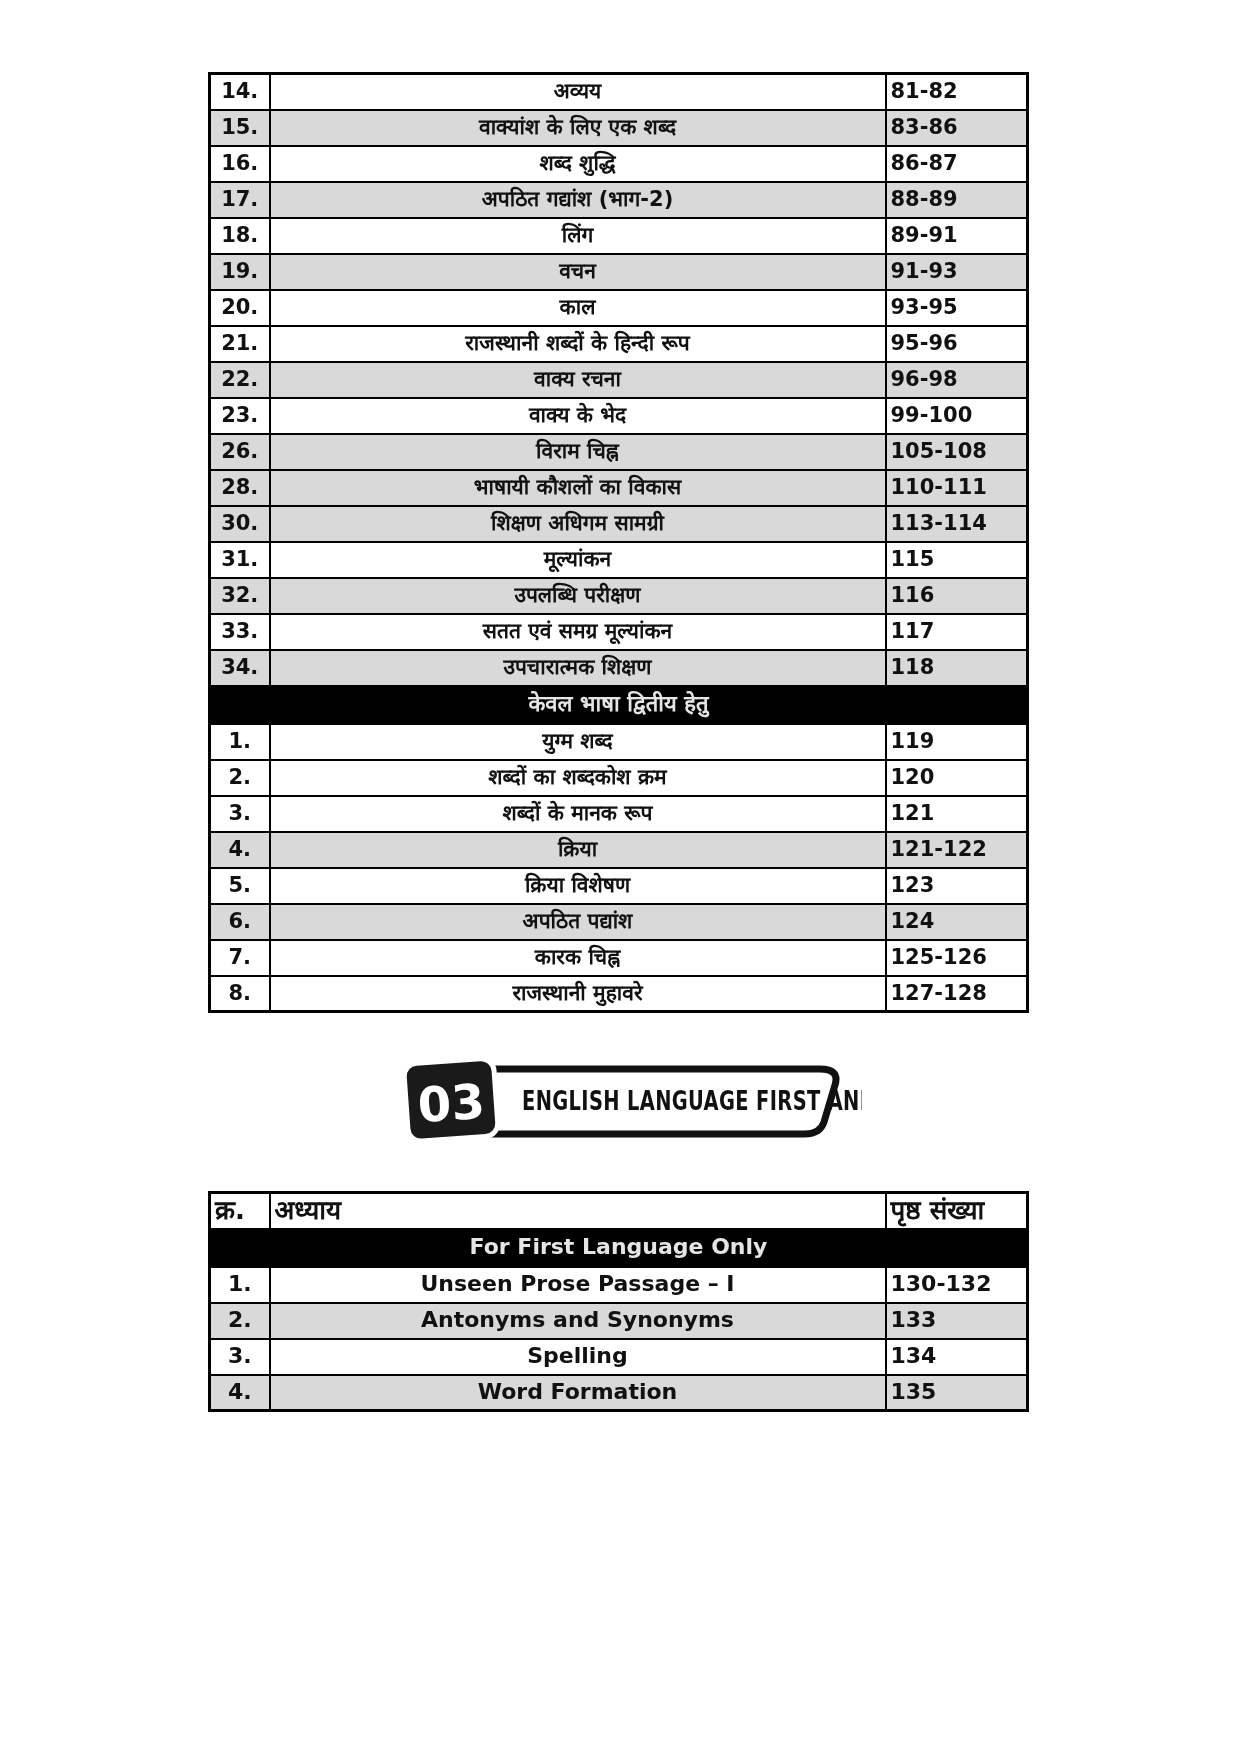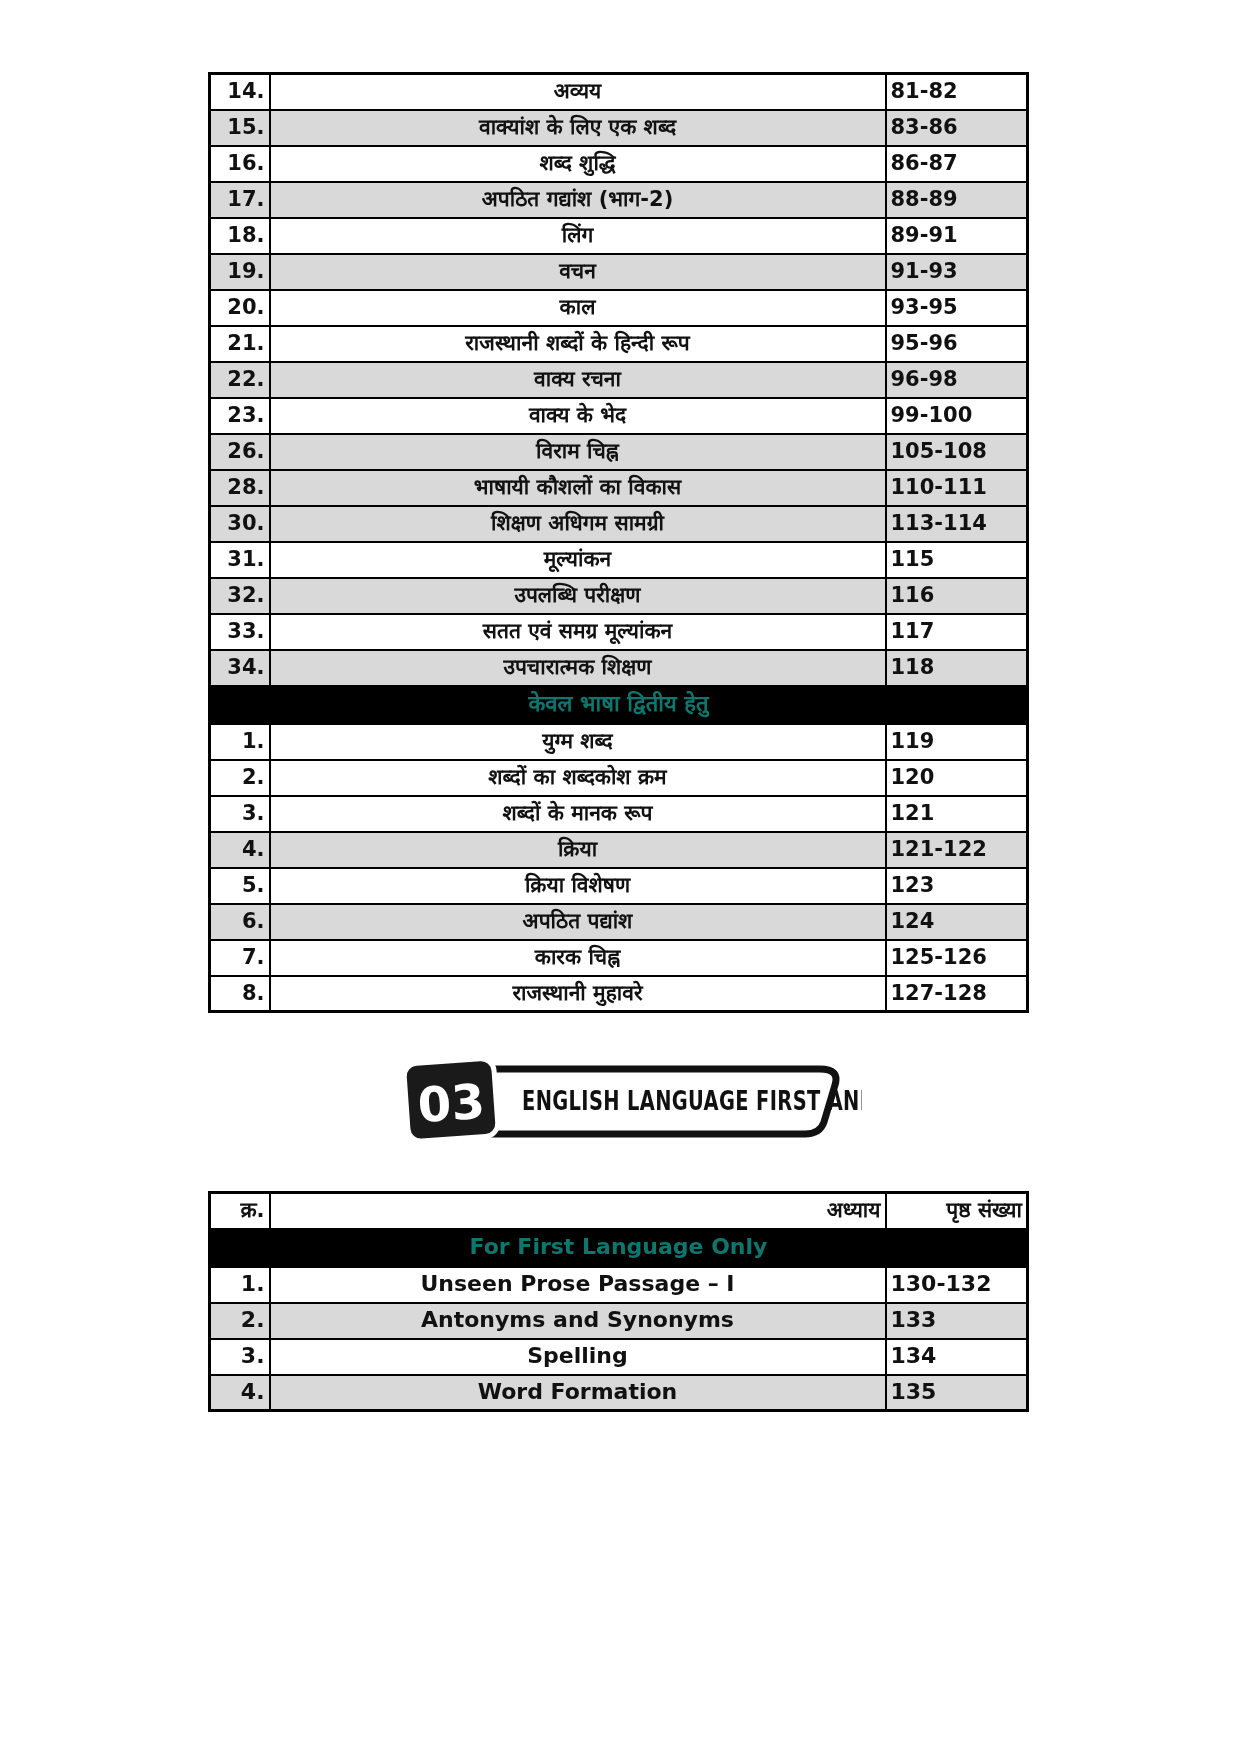--- a/index.html
+++ b/index.html
@@ -31,37 +31,37 @@
     border: 2px solid #000000;
     height: 36px;
     vertical-align: middle;
     font-size: 21px;
     line-height: 1.1;
     padding: 2px 4px;
   }
   .col-serial  { width: 60px; }
   .col-title   { width: 616px; }
   .col-pages   { width: 142px; }
-  td.serial-cell { text-align: right; }
+  td.serial-cell { text-align: center; }
   td.title-cell  { text-align: center; padding-left: 16px; }
   td.pages-cell  { text-align: left; }
   tr.shaded td { background: #d9d9d9; }
   tr.banner-row td {
     background: #000000;
-    color: #0f766e;
+    color: #e5e5e5;
     text-align: center;
     font-size: 22px;
     height: 38px;
     border-left: 3px solid #000;
     border-right: 3px solid #000;
   }
   table.english th {
-    text-align: right;
+    text-align: left;
     background: #ffffff;
-    font-size: 21px;
+    font-size: 26px;
   }
   table.english td { font-size: 22px; }
   table.english { margin-top: 46px; }
   .first-table { margin-top: 72px; }
   .badge-wrap {
     margin: 42px 0 0 392px;
     width: 470px;
     height: 90px;
   }
 </style>

